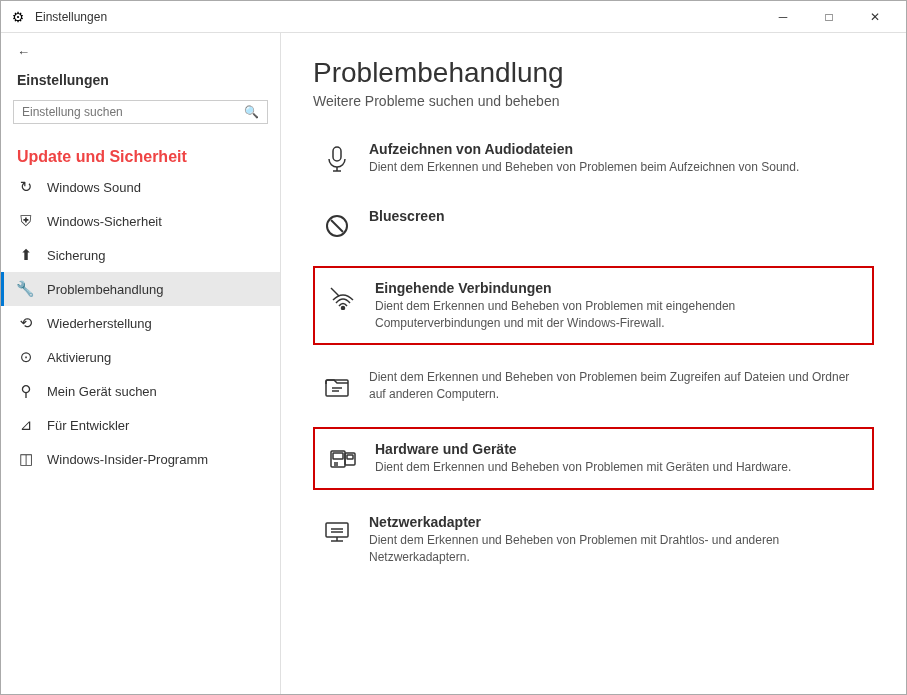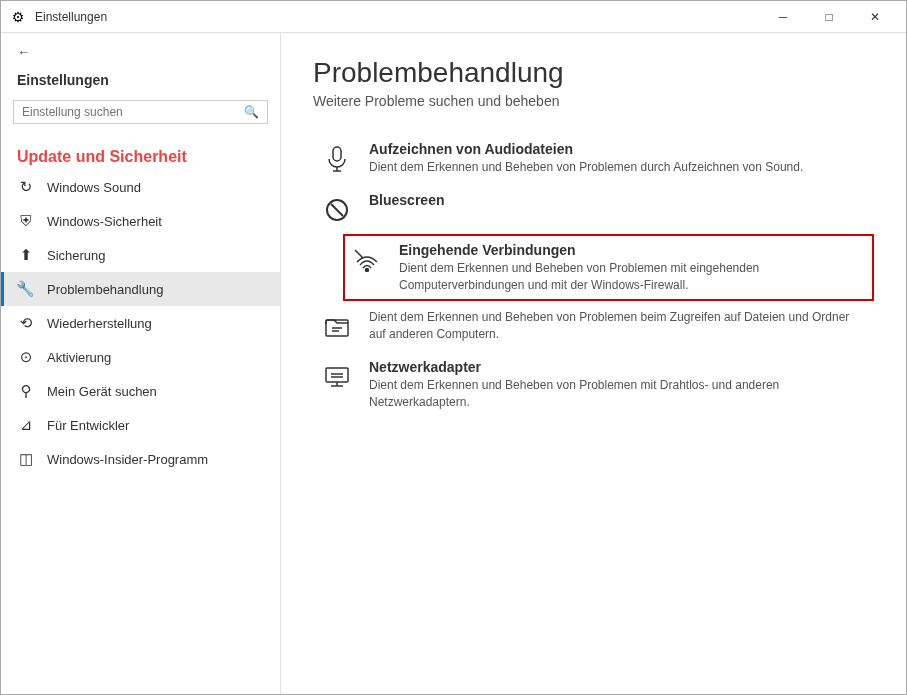--- a/index.html
+++ b/index.html
@@ -172,34 +172,34 @@
 
     .main-subtitle {
       font-size: 14px;
       color: #555;
       margin-bottom: 24px;
     }
 
     .item-list {
       display: flex;
       flex-direction: column;
+      gap: 16px;
     }
 
     .troubleshoot-item {
       display: flex;
       align-items: flex-start;
       gap: 16px;
       padding: 8px;
       cursor: pointer;
     }
 
     .troubleshoot-item.highlighted {
       border: 2px solid #d00000;
-      padding: 6px;
-      margin-left: 30px;
+      padding: 12px;
     }
 
     .troubleshoot-icon {
       width: 32px;
       height: 32px;
       flex-shrink: 0;
       display: flex;
       align-items: center;
       justify-content: center;
       font-size: 22px;
@@ -309,21 +309,21 @@
             <div class="troubleshoot-icon">
               <svg width="24" height="28" viewBox="0 0 24 28" fill="none" stroke="#333" stroke-width="1.5">
       <rect x="8" y="2" width="8" height="14" rx="4"></rect>
       <path d="M4 14a8 8 0 0016 0"></path>
       <line x1="12" y1="22" x2="12" y2="26"></line>
       <line x1="8" y1="26" x2="16" y2="26"></line>
     </svg>
             </div>
             <div class="troubleshoot-text">
               <h3>Aufzeichnen von Audiodateien</h3>
-              <p>Dient dem Erkennen und Beheben von Problemen durch Aufzeichnen von Sound.</p>
+              <p>Dient dem Erkennen und Beheben von Problemen beim Aufzeichnen von Sound.</p>
             </div>
           </div>
           <div class="troubleshoot-item">
             <div class="troubleshoot-icon">
               <svg width="24" height="24" viewBox="0 0 24 24" fill="none" stroke="#333" stroke-width="2">
       <circle cx="12" cy="12" r="10"></circle>
       <line x1="6" y1="6" x2="18" y2="18"></line>
     </svg>
             </div>
             <div class="troubleshoot-text">
@@ -351,20 +351,36 @@
       <rect x="2" y="6" width="22" height="16" rx="1"></rect>
       <path d="M2 10 V8 Q2 6 4 6 H10 L13 9 H24"></path>
       <line x1="8" y1="14" x2="18" y2="14"></line>
       <line x1="8" y1="17" x2="15" y2="17"></line>
     </svg>
             </div>
             <div class="troubleshoot-text">
               <p>Dient dem Erkennen und Beheben von Problemen beim Zugreifen auf Dateien und Ordner auf anderen Computern.</p>
             </div>
           </div>
+          <div class="troubleshoot-item highlighted">
+            <div class="troubleshoot-icon">
+              <svg width="28" height="28" viewBox="0 0 28 28" fill="none" stroke="#333" stroke-width="1.5">
+      <rect x="2" y="6" width="14" height="16" rx="1"></rect>
+      <rect x="4" y="8" width="10" height="6" rx="0.5"></rect>
+      <rect x="16" y="8" width="10" height="12" rx="1"></rect>
+      <rect x="18" y="10" width="6" height="4" rx="0.5"></rect>
+      <line x1="5" y1="18" x2="9" y2="18"></line>
+      <line x1="5" y1="20" x2="9" y2="20"></line>
+    </svg>
+            </div>
+            <div class="troubleshoot-text">
+              <h3>Hardware und Geräte</h3>
+              <p>Dient dem Erkennen und Beheben von Problemen mit Geräten und Hardware.</p>
+            </div>
+          </div>
           <div class="troubleshoot-item">
             <div class="troubleshoot-icon">
               <svg width="28" height="26" viewBox="0 0 28 26" fill="none" stroke="#333" stroke-width="1.5">
       <rect x="3" y="4" width="22" height="14" rx="1"></rect>
       <line x1="14" y1="18" x2="14" y2="22"></line>
       <line x1="8" y1="22" x2="20" y2="22"></line>
       <line x1="8" y1="10" x2="20" y2="10"></line>
       <line x1="8" y1="13" x2="20" y2="13"></line>
     </svg>
             </div>

